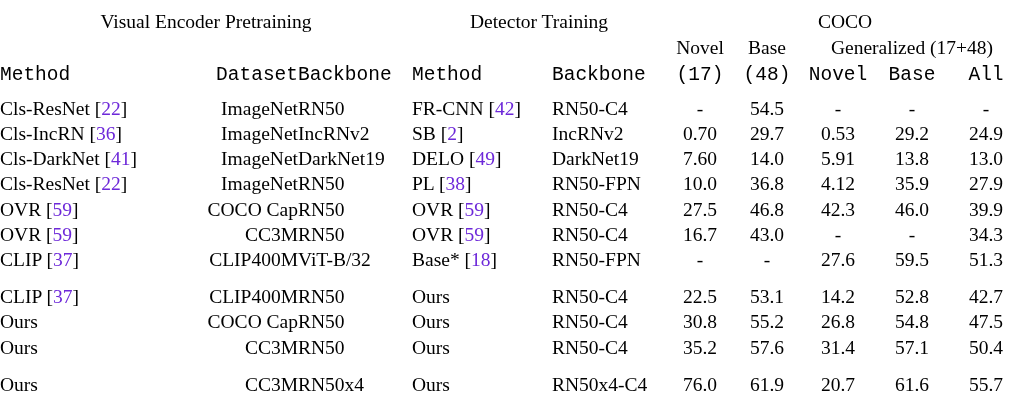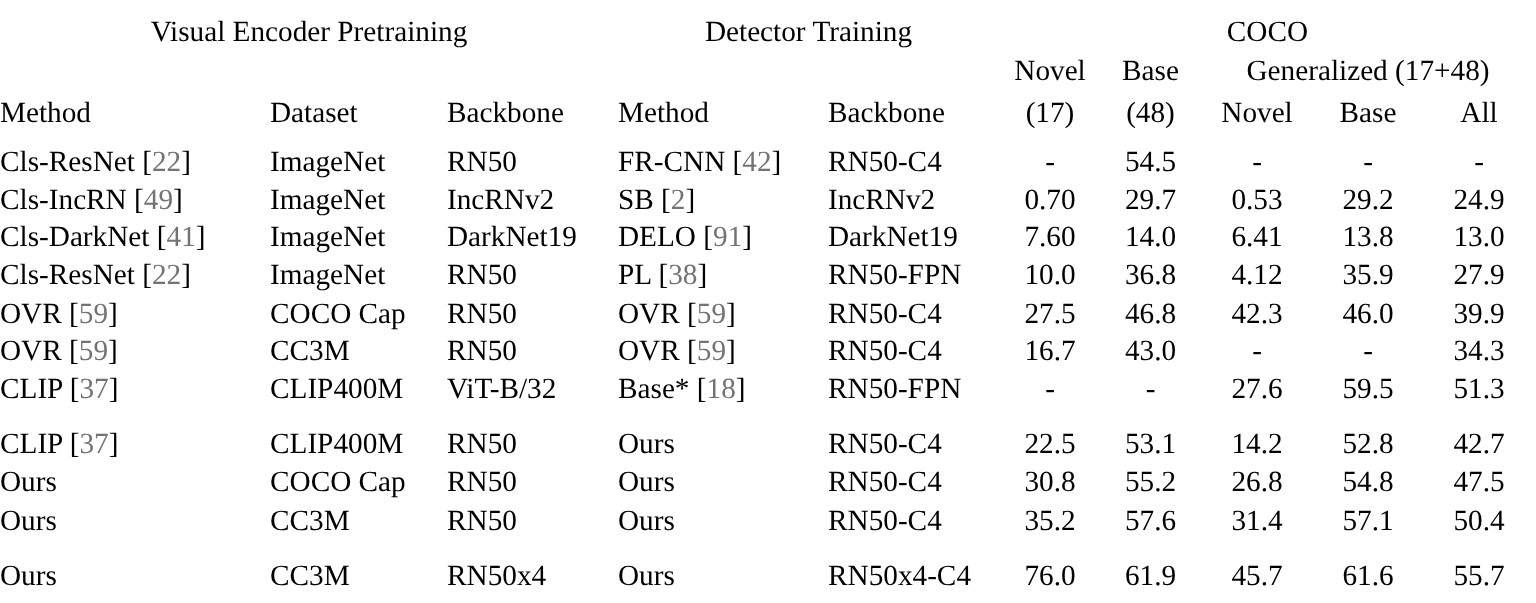--- a/index.html
+++ b/index.html
@@ -36,48 +36,48 @@
     margin: 0;
     border: 0;
     font-weight: normal;
     vertical-align: middle;
     white-space: nowrap;
   }
 
   
   .rule-thick-top > td { border-top: 3px solid #0d0d0d; }
   .rule-thick-bottom > td { border-bottom: 3px solid #0d0d0d; }
-  .rule-thin-bottom > td { border-bottom: 1.3px solid #2b2b2b; }
+  .rule-thin-bottom > td { border-bottom: 1.3px solid #2b2b2b; font-family: Liberation Mono, monospace; }
 
   
   .h-top    { height: 9px; }
   .h-grp    { height: 26px; }
   .h-sub    { height: 29px; }
   .h-pad6   { height: 6px; }
   .h-row    { height: 25.2px; }
   .h-pad4   { height: 5px; }
   .h-pad5   { height: 7px; }
   .h-bot    { height: 7px; }
 
   
   .c-method   { text-align: left;   padding-left: 14px; }
-  .c-dataset  { text-align: left;   padding-left: 8px; }
+  .c-dataset  { text-align: right;   padding-left: 8px; }
   .c-backbone { text-align: left;   padding-left: 6px; }
   .c-dmethod  { text-align: left;   padding-left: 14px; }
   .c-dbackbone{ text-align: left;   padding-left: 6px; }
   .c-num      { text-align: center; }
 
   
   .vsep-left  { border-left: 1.3px solid #2b2b2b; }
 
   .grp-head { text-align: center; }
 
   .bold { font-weight: bold; }
 
-  .cite { color: #737373; }
+  .cite { color: #6d28d9; }
   .cite-br { color: #000000; }
 
   
   col.w-method    { width: 180px; }
   col.w-dataset   { width: 118px; }
   col.w-backbone  { width: 114px; }
   col.w-dmethod   { width: 140px; }
   col.w-dbackbone { width: 114px; }
   col.w-n1        { width: 68px; }
   col.w-n2        { width: 66px; }
@@ -141,40 +141,40 @@
           <td class="c-backbone">RN50</td>
           <td class="c-dmethod vsep-left"><span>FR-CNN</span> <span class="cite-br">[</span><span class="cite">42</span><span class="cite-br">]</span></td>
           <td class="c-dbackbone">RN50-C4</td>
           <td class="c-num vsep-left">-</td>
           <td class="c-num">54.5</td>
           <td class="c-num">-</td>
           <td class="c-num">-</td>
           <td class="c-num">-</td>
         </tr>
         <tr class="h-row">
-          <td class="c-method"><span>Cls-IncRN</span> <span class="cite-br">[</span><span class="cite">49</span><span class="cite-br">]</span></td>
+          <td class="c-method"><span>Cls-IncRN</span> <span class="cite-br">[</span><span class="cite">36</span><span class="cite-br">]</span></td>
           <td class="c-dataset">ImageNet</td>
           <td class="c-backbone">IncRNv2</td>
           <td class="c-dmethod vsep-left"><span>SB</span> <span class="cite-br">[</span><span class="cite">2</span><span class="cite-br">]</span></td>
           <td class="c-dbackbone">IncRNv2</td>
           <td class="c-num vsep-left">0.70</td>
           <td class="c-num">29.7</td>
           <td class="c-num">0.53</td>
           <td class="c-num">29.2</td>
           <td class="c-num">24.9</td>
         </tr>
         <tr class="h-row">
           <td class="c-method"><span>Cls-DarkNet</span> <span class="cite-br">[</span><span class="cite">41</span><span class="cite-br">]</span></td>
           <td class="c-dataset">ImageNet</td>
           <td class="c-backbone">DarkNet19</td>
-          <td class="c-dmethod vsep-left"><span>DELO</span> <span class="cite-br">[</span><span class="cite">91</span><span class="cite-br">]</span></td>
+          <td class="c-dmethod vsep-left"><span>DELO</span> <span class="cite-br">[</span><span class="cite">49</span><span class="cite-br">]</span></td>
           <td class="c-dbackbone">DarkNet19</td>
           <td class="c-num vsep-left">7.60</td>
           <td class="c-num">14.0</td>
-          <td class="c-num">6.41</td>
+          <td class="c-num">5.91</td>
           <td class="c-num">13.8</td>
           <td class="c-num">13.0</td>
         </tr>
         <tr class="h-row">
           <td class="c-method"><span>Cls-ResNet</span> <span class="cite-br">[</span><span class="cite">22</span><span class="cite-br">]</span></td>
           <td class="c-dataset">ImageNet</td>
           <td class="c-backbone">RN50</td>
           <td class="c-dmethod vsep-left"><span>PL</span> <span class="cite-br">[</span><span class="cite">38</span><span class="cite-br">]</span></td>
           <td class="c-dbackbone">RN50-FPN</td>
           <td class="c-num vsep-left">10.0</td>
@@ -276,21 +276,21 @@
           <td class="vsep-left" colspan="5"></td>
         </tr>
         <tr class="h-row">
           <td class="c-method"><span>Ours</span></td>
           <td class="c-dataset">CC3M</td>
           <td class="c-backbone">RN50x4</td>
           <td class="c-dmethod vsep-left"><span>Ours</span></td>
           <td class="c-dbackbone">RN50x4-C4</td>
           <td class="c-num bold vsep-left">76.0</td>
           <td class="c-num bold">61.9</td>
-          <td class="c-num bold">45.7</td>
+          <td class="c-num bold">20.7</td>
           <td class="c-num bold">61.6</td>
           <td class="c-num bold">55.7</td>
         </tr>
         <tr class="h-bot rule-thick-bottom">
           <td colspan="3"></td>
           <td class="vsep-left" colspan="2"></td>
           <td class="vsep-left" colspan="5"></td>
         </tr>
       </tbody>
   </table>

